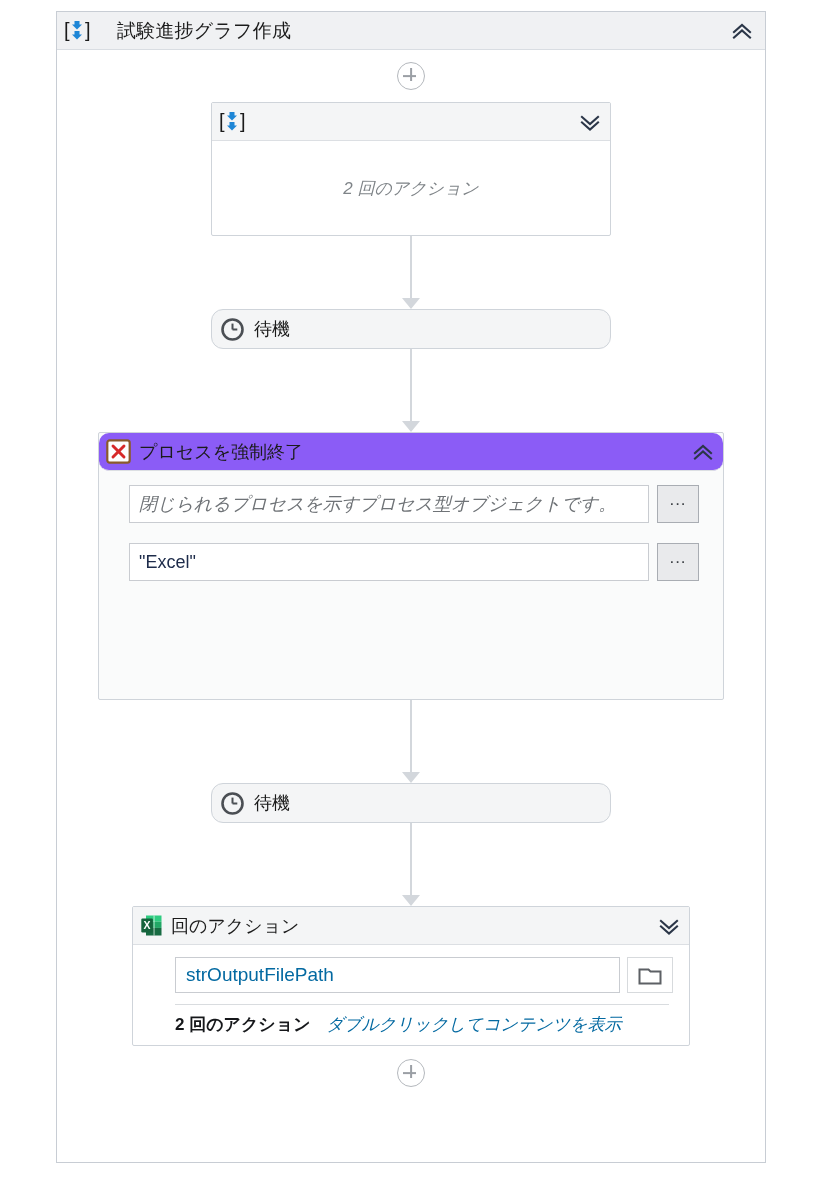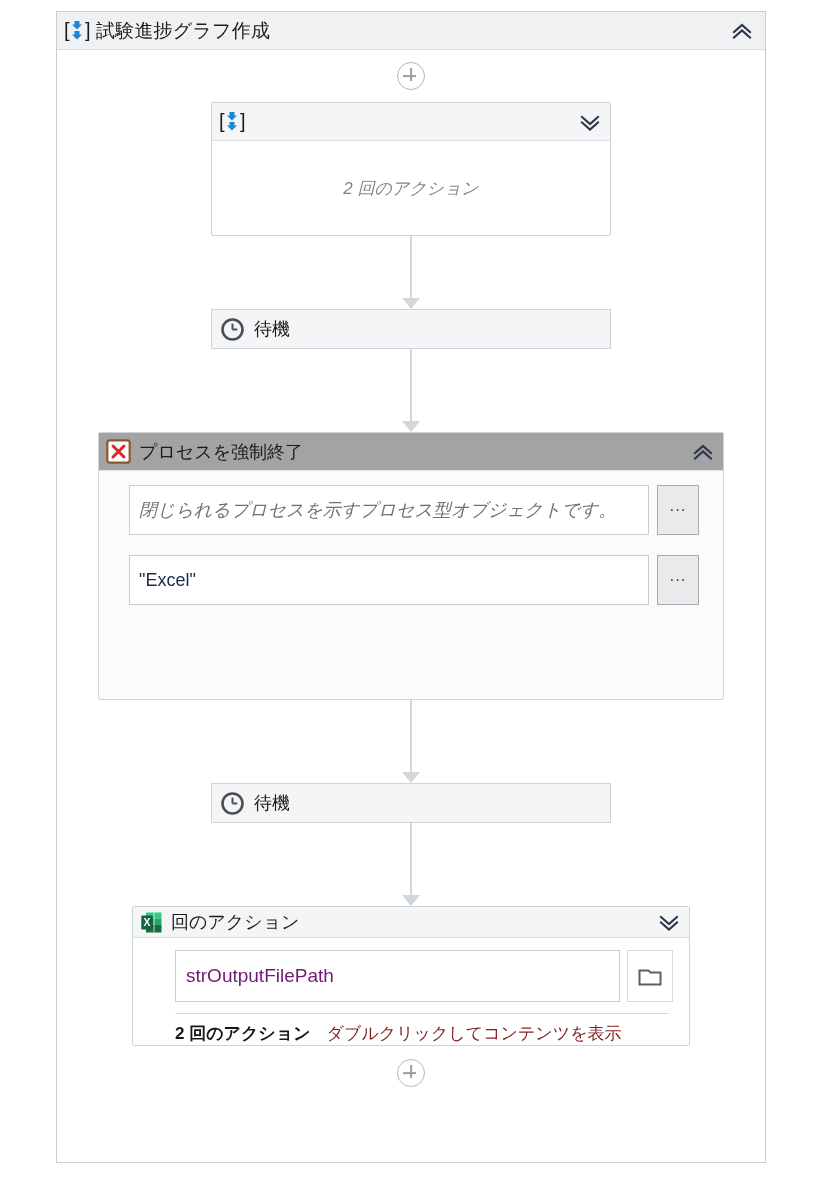--- a/index.html
+++ b/index.html
@@ -36,21 +36,21 @@
     background: #f0f1f3;
     border-bottom: 1px solid #d9dde2;
     display: flex;
     align-items: center;
     padding: 0 8px 0 6px;
     box-sizing: border-box;
   }
   .seq-outer-title {
     font-size: 19px;
     color: #1b1b1b;
-    margin-left: 3px;
+    margin-left: 24px;
     white-space: nowrap;
     letter-spacing: 0.2px;
   }
   .spacer { flex: 1 1 auto; }
 
   .seq-outer-body {
     flex: 1 1 auto;
     position: relative;
     display: flex;
     flex-direction: column;
@@ -187,60 +187,60 @@
     color: #7f8488;
     white-space: nowrap;
   }
 
   
   .card-wait {
     width: 400px;
     height: 40px;
     background: #f4f5f6;
     border: 1px solid #cfd4da;
-    border-radius: 0;
+    border-radius: 12px;
     display: flex;
     align-items: center;
     padding-left: 8px;
     box-sizing: border-box;
   }
   .card-wait .label {
     font-size: 18px;
     margin-left: 10px;
     color: #1b1b1b;
   }
 
   
   .card-kill {
     width: 626px;
     height: 268px;
     display: flex;
     flex-direction: column;
     background: #fafbfb;
   }
-  .card-kill .card-head { background:#a3a3a3; }
+  .card-kill .card-head { background:#8b5cf6;border-radius:10px; }
   .card-kill .kill-body {
     flex: 1 1 auto;
     padding: 14px 24px 0 30px;
     box-sizing: border-box;
   }
   .field-label {
     font-size: 18px;
     color: #1b1b1b;
     margin-bottom: 6px;
   }
   .field-row {
     display: flex;
     align-items: stretch;
     gap: 8px;
     margin-bottom: 20px;
   }
   .txtbox {
     flex: 1 1 auto;
-    height: 50px;
+    height: 38px;
     border: 1px solid #c9ccd1;
     background: #ffffff;
     display: flex;
     align-items: center;
     padding: 0 9px;
     box-sizing: border-box;
     font-size: 18px;
     cursor: text;
   }
   .txtbox.placeholder {
@@ -280,29 +280,29 @@
     display: flex;
     flex-direction: column;
   }
   .chart-field-row {
     display: flex;
     align-items: stretch;
     gap: 7px;
   }
   .txtbox-chart {
     flex: 1 1 auto;
-    height: 52px;
+    height: 36px;
     border: 1px solid #c9ccd1;
     background: #ffffff;
     display: flex;
     align-items: center;
     padding: 0 10px;
     box-sizing: border-box;
     font-size: 19px;
-    color: #701a75;
+    color: #0369a1;
     cursor: text;
   }
   .btn-folder {
     width: 46px;
     border: 1px solid #d7dadd;
     background: #ffffff;
     display: flex;
     align-items: center;
     justify-content: center;
     cursor: pointer;
@@ -318,21 +318,22 @@
     margin-right: 4px;
   }
   .chart-footer .count {
     font-size: 17px;
     font-weight: bold;
     color: #15171a;
     white-space: nowrap;
   }
   .chart-footer .dbl {
     font-size: 17px;
-    color: #7f1d1d;
+    font-style: italic;
+    color: #0369a1;
     white-space: nowrap;
   }
 
   
   .row { display: flex; justify-content: center; width: 100%; }
 </style>
 </head>
 <body>
 
 <div class="seq-outer">

